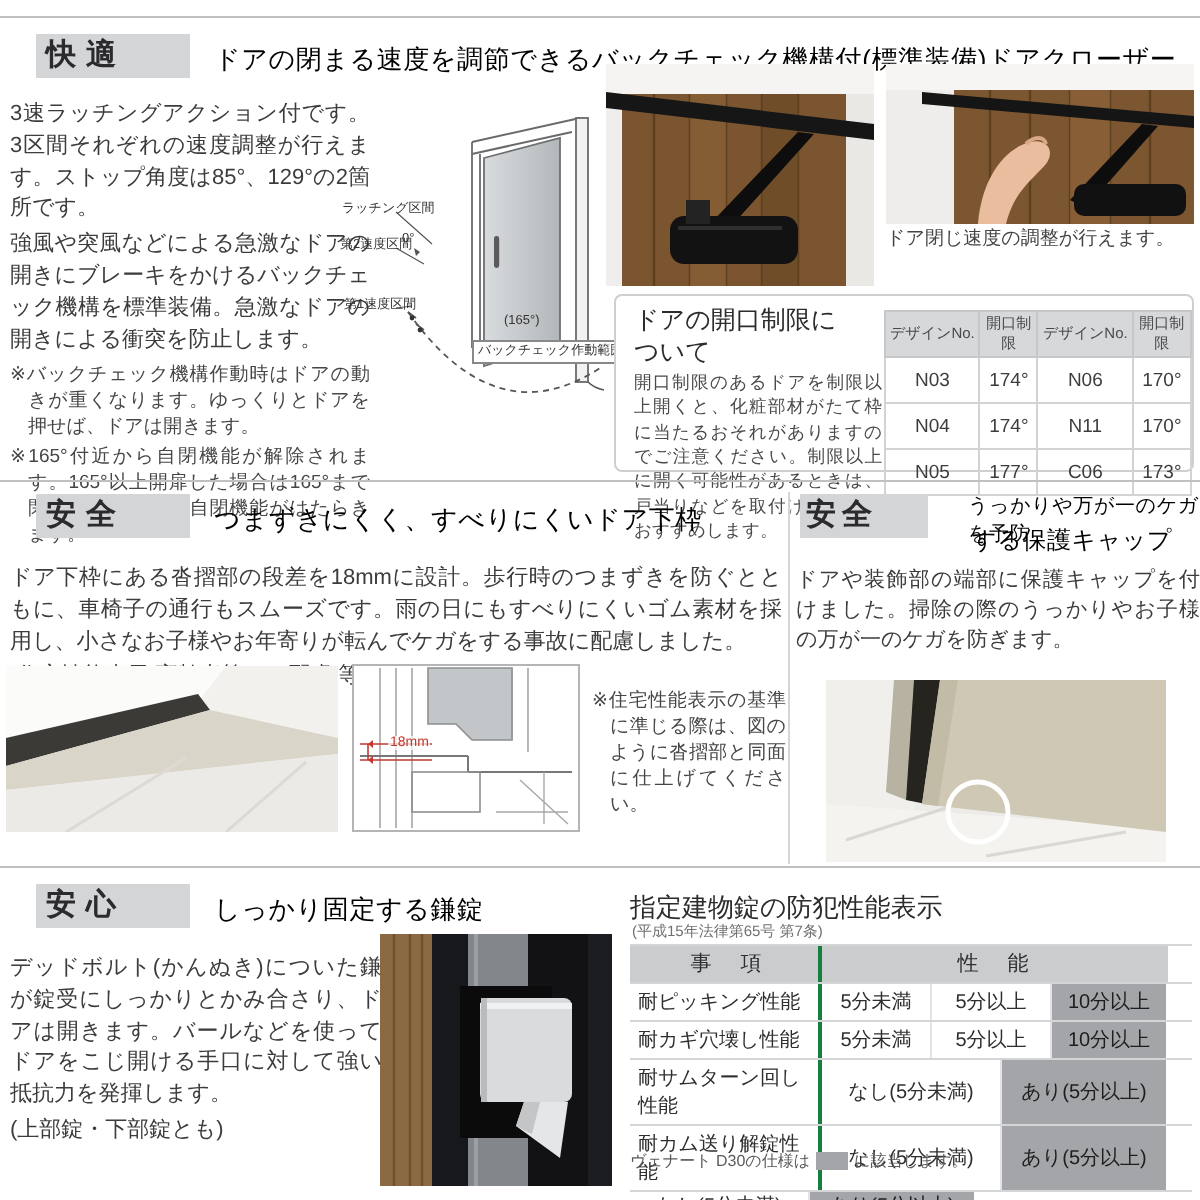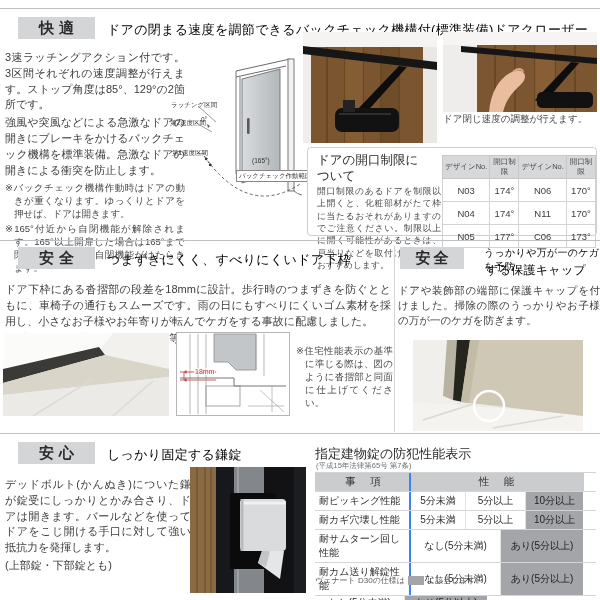--- a/index.html
+++ b/index.html
@@ -2,21 +2,21 @@
 <html><head>
 <meta charset="utf-8">
 <style>
   html,body{margin:0;padding:0;}
   body{font-family:"Liberation Sans","DejaVu Sans",sans-serif;background:#fff;}
   #page{position:relative;width:600px;height:600px;background:#fff;overflow:hidden;
         font-family:"Liberation Sans","DejaVu Sans",sans-serif;color:#3b3b3d;}
   .rule{position:absolute;left:0;width:600px;height:1px;background:#bfc0c2;}
   .vrule{position:absolute;width:1px;background:#d4d5d7;}
   .sec-label{position:absolute;background:#d4d5d7;color:#2b2b2d;font-weight:bold;
-             font-size:15px;text-align:center;letter-spacing:5px;padding-left:5px;
+             font-size:15px;letter-spacing:5px;padding-left:5px;
              box-sizing:border-box;line-height:22px;height:22px;}
   .sec-title{position:absolute;font-size:13px;color:#000000;letter-spacing:.3px;}
   .bodytxt{position:absolute;font-size:11px;line-height:1.44;color:#3c3c3e;text-align:justify;}
   .bodytxt p{margin:0 0 2px 0;}
   .note{font-size:9.5px;line-height:1.38;color:#464648;text-indent:-9px;padding-left:9px;margin-top:3px;}
   .dlabel{position:absolute;font-size:6.5px;color:#333;white-space:nowrap;line-height:1;}
   .dlabel.boxed{border:0.5px solid #888;background:#fff;padding:1.5px 2px;}
   .caption{position:absolute;font-size:9.5px;color:#444;}
   .photo{position:absolute;display:block;}
   
@@ -27,21 +27,21 @@
   #limit-box .lb-body{position:absolute;left:9px;top:37px;width:124px;font-size:8.8px;
                       line-height:1.4;color:#4a4a4c;text-align:justify;}
   .lb-table{position:absolute;left:134px;top:7px;border-collapse:collapse;}
   .lb-table th{background:#d7d8da;color:#4a4a4c;font-size:7.5px;font-weight:normal;
                border:1px solid #c6c7c9;height:14px;}
   .lb-table td{font-size:9.5px;color:#3c3c3e;text-align:center;border:1px solid #d2d3d5;height:20px;}
   .lb-table .cno{width:48px;} .lb-table .cdeg{width:27px;}
   
   #sec-tbl{position:absolute;left:315px;top:472px;width:281px;font-size:10px;color:#2e2e30;}
   .st-row{display:flex;border-bottom:1px solid #d4d5d7;}
-  .st-item{width:96px;box-sizing:border-box;padding:2px 0 2px 4px;border-right:2px solid #3b82f6;
+  .st-item{width:96px;box-sizing:border-box;padding:2px 0 2px 4px;border-right:2px solid #15803d;
            background:#fff;display:flex;align-items:center;}
   .st-vals{display:flex;width:173px;}
   .st-cell{box-sizing:border-box;display:flex;align-items:center;justify-content:center;
            border-right:1px solid #e2e3e5;}
   .st-cell:last-child{border-right:none;}
   .st-head{background:#cbccce;font-size:10.5px;justify-content:center;letter-spacing:2px;}
   .hl{background:#a4a5a8;border-right:1px solid #fff !important;color:#1e1e20;}
   .w55{width:55px;} .w60{width:60px;} .w58{width:58px;} .w90{width:90px;} .w83{width:83px;} .w173{width:173px;}
   #sec-title{position:absolute;left:315px;top:445px;font-size:13px;color:#2c2c2e;}
   #sec-sub{position:absolute;left:316px;top:461px;font-size:7.5px;color:#707072;}

